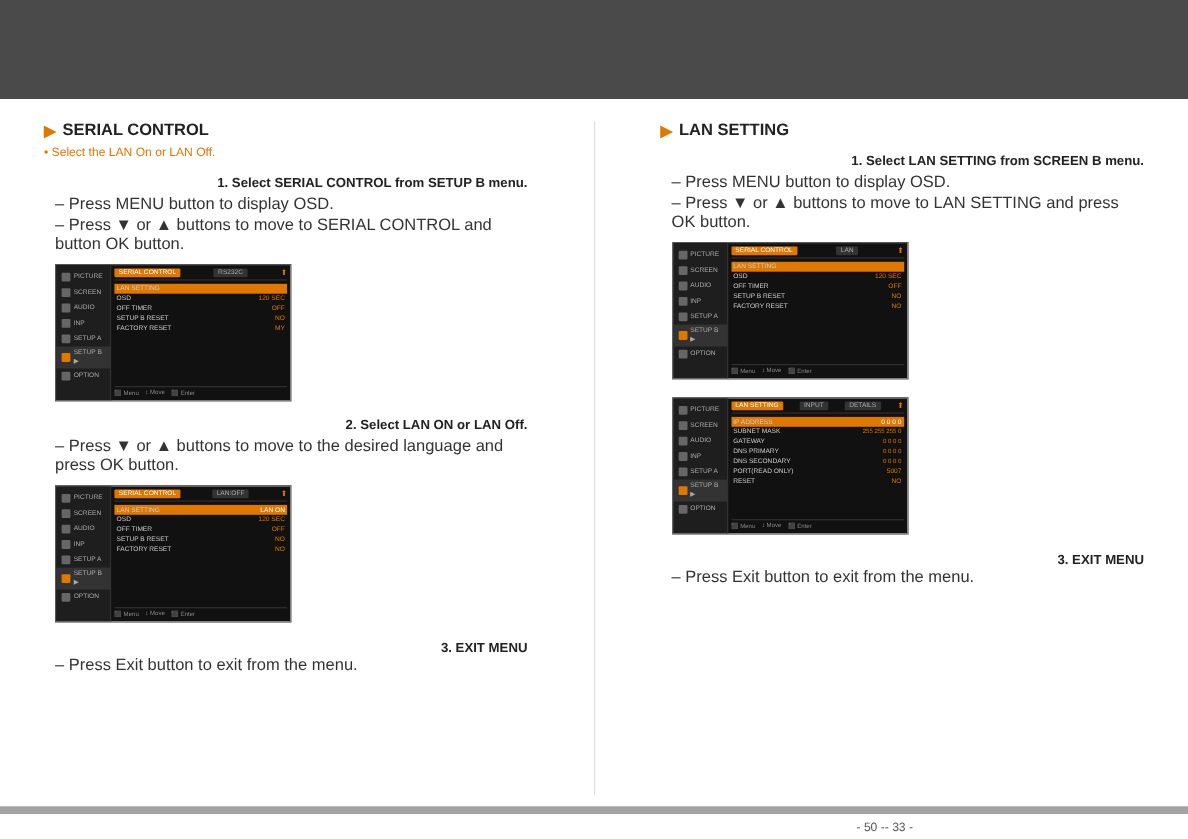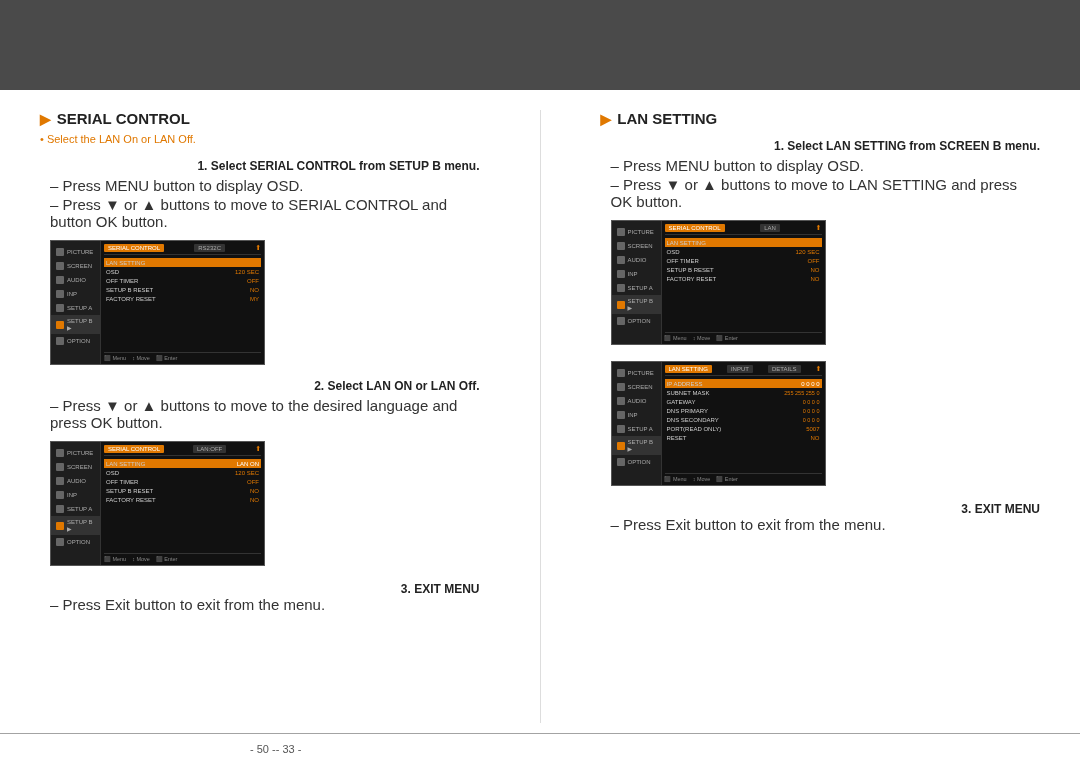--- a/index.html
+++ b/index.html
@@ -185,26 +185,26 @@
     }
     .step-exit {
       font-size: 12px;
       font-weight: bold;
       margin-top: 8px;
       text-align: right;
     }
     .bottom-bar {
       height: 30px;
       display: flex;
-      justify-content: flex-start;
+      justify-content: flex-end;
       align-items: center;
       padding: 0 250px;
       font-size: 11px;
       color: #555;
-      border-top: 1px solid #a3a3a3;
+      border-top: 7px solid #a3a3a3;
     }
   </style>
 </head>
 <body>
 
 <div class="page-wrapper">
 
   <div class="top-bar"></div>
 
   <div class="content-area">

